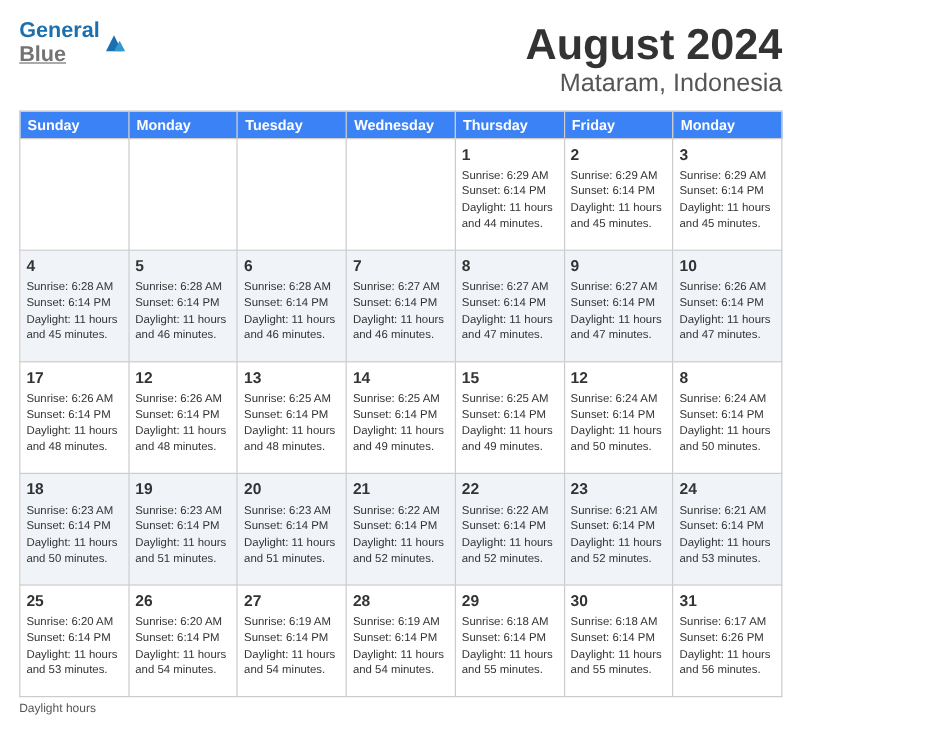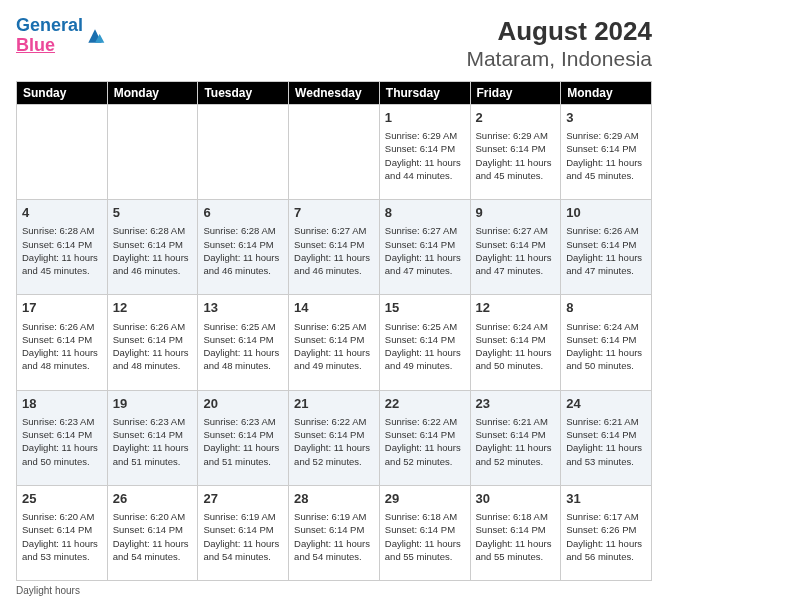--- a/index.html
+++ b/index.html
@@ -38,36 +38,36 @@
     }
     .logo-icon {
       width: 20px;
       height: 20px;
       margin-left: 2px;
     }
     .title-block {
       text-align: right;
     }
     .main-title {
-      font-size: 26px;
+      font-size: 36px;
       font-weight: bold;
       color: #333;
     }
     .subtitle {
       font-size: 21px;
       color: #555;
     }
     .calendar {
       flex: 1;
       border-collapse: collapse;
       width: 100%;
       table-layout: fixed;
     }
     .calendar thead tr {
-      background: #000000;
+      background: #3b82f6;
     }
     .calendar thead th {
       color: #fff;
       font-size: 12px;
       font-weight: bold;
       padding: 4px 6px;
       text-align: left;
       border: 1px solid #ccc;
     }
     .calendar tbody tr {
@@ -106,21 +106,21 @@
 </head>
 <body>
 
 <div class="page">
   <div class="header">
     <div class="logo">
       <div>
         <div style="display:flex; align-items:center;">
           <div class="logo-text">
             <span>General</span><br>
-            <span style="color:#ec4899;text-decoration:underline;">Blue</span>
+            <span style="color:#737373;text-decoration:underline;">Blue</span>
           </div>
           <svg class="logo-icon" viewBox="0 0 30 30">
             <polygon points="5,25 15,5 25,25" fill="#1a6faf"></polygon>
             <polygon points="15,25 22,12 29,25" fill="#3399cc"></polygon>
           </svg>
         </div>
       </div>
     </div>
     <div class="title-block">
       <div class="main-title">August 2024</div>

